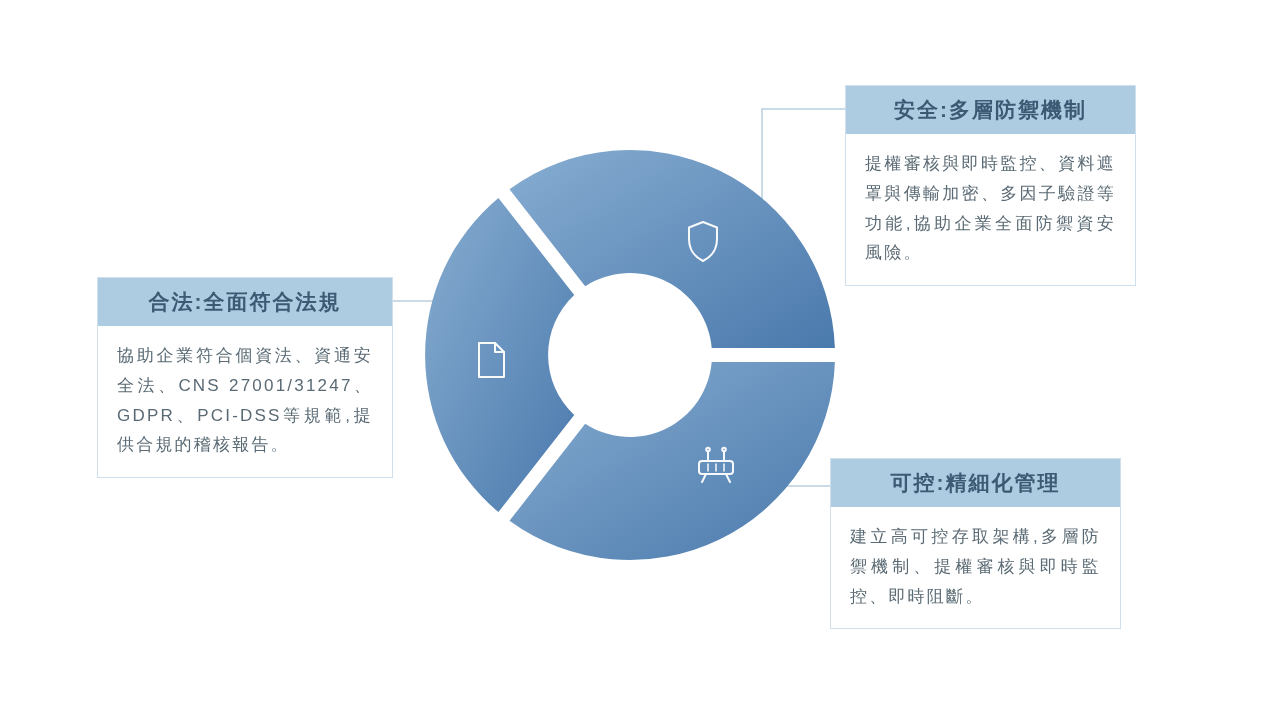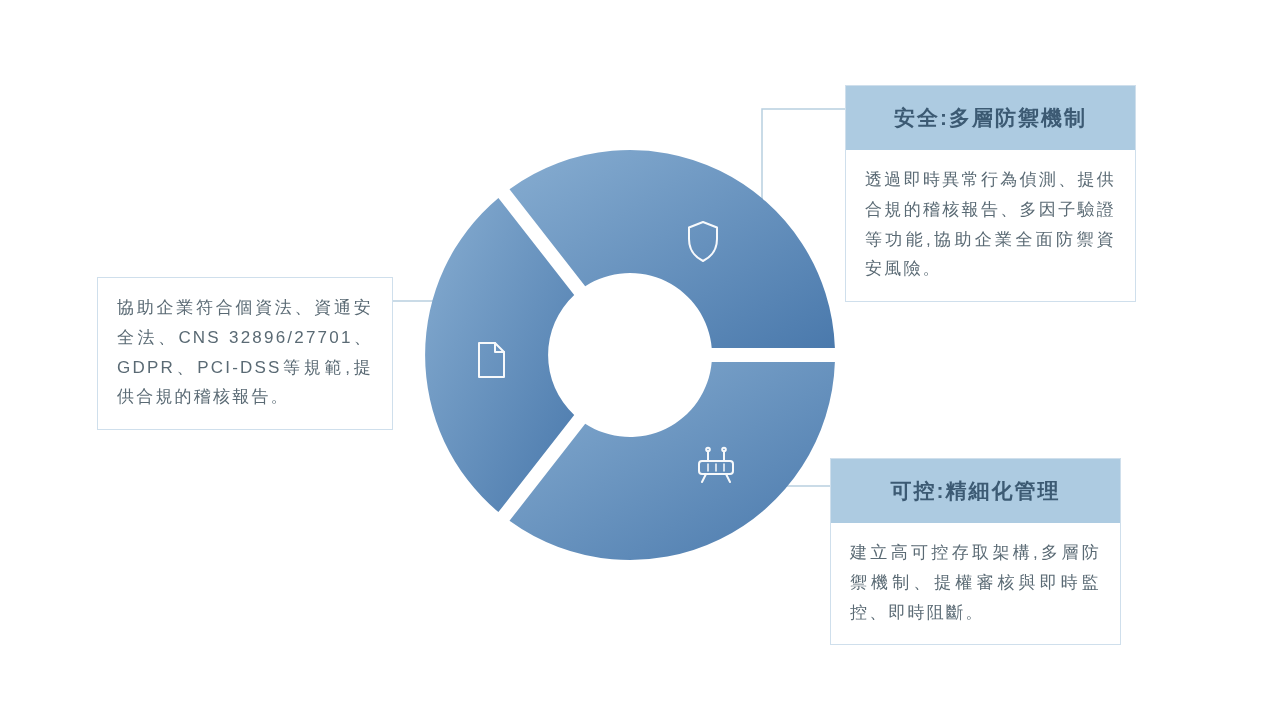--- a/index.html
+++ b/index.html
@@ -13,21 +13,21 @@
   .stage{position:absolute;left:0;top:0;width:1269px;height:715px;}
   svg.canvas{position:absolute;left:0;top:0;}
   .callout{
     position:absolute;
     box-sizing:border-box;
     background:#ffffff;
     border:1px solid #cfdfec;
   }
   .callout-header{
     background:#adcbe1;
-    height:64px;
+    height:48px;
     display:flex;align-items:center;justify-content:center;
     font-weight:bold;
     font-size:21px;
     color:#3c5a73;
     letter-spacing:2px;
   }
   .callout-body{
     padding:15px 19px 17px 19px;
     font-size:17px;
     line-height:1.75;
@@ -80,25 +80,26 @@
       <line x1="708" y1="464" x2="708" y2="471" stroke-width="1.5"></line>
       <line x1="716" y1="464" x2="716" y2="471" stroke-width="1.5"></line>
       <line x1="724" y1="464" x2="724" y2="471" stroke-width="1.5"></line>
       <line x1="706" y1="474" x2="702" y2="482"></line>
       <line x1="726" y1="474" x2="730" y2="482"></line>
     </g>
   </svg>
 
   <div class="callout" id="callout-security">
     <div class="callout-header">安全:多層防禦機制</div>
-    <div class="callout-body">透過即時異常行為偵測、提供合規的稽核報告、多因子驗證等功能,協助企業全面防禦資安風險。</div>
+    <div class="callout-body">提權審核與即時監控、資料遮罩與傳輸加密、多因子驗證等功能,協助企業全面防禦資安風險。</div>
   </div>
 
   <div class="callout" id="callout-compliance">
-    <div class="callout-body">協助企業符合個資法、資通安全法、CNS 32896/27701、GDPR、PCI-DSS等規範,提供合規的稽核報告。</div>
+    <div class="callout-header">合法:全面符合法規</div>
+    <div class="callout-body">協助企業符合個資法、資通安全法、CNS 27001/31247、GDPR、PCI-DSS等規範,提供合規的稽核報告。</div>
   </div>
 
   <div class="callout" id="callout-control">
     <div class="callout-header">可控:精細化管理</div>
     <div class="callout-body">建立高可控存取架構,多層防禦機制、提權審核與即時監控、即時阻斷。</div>
   </div>
 
 </div>
 
 </body></html>

